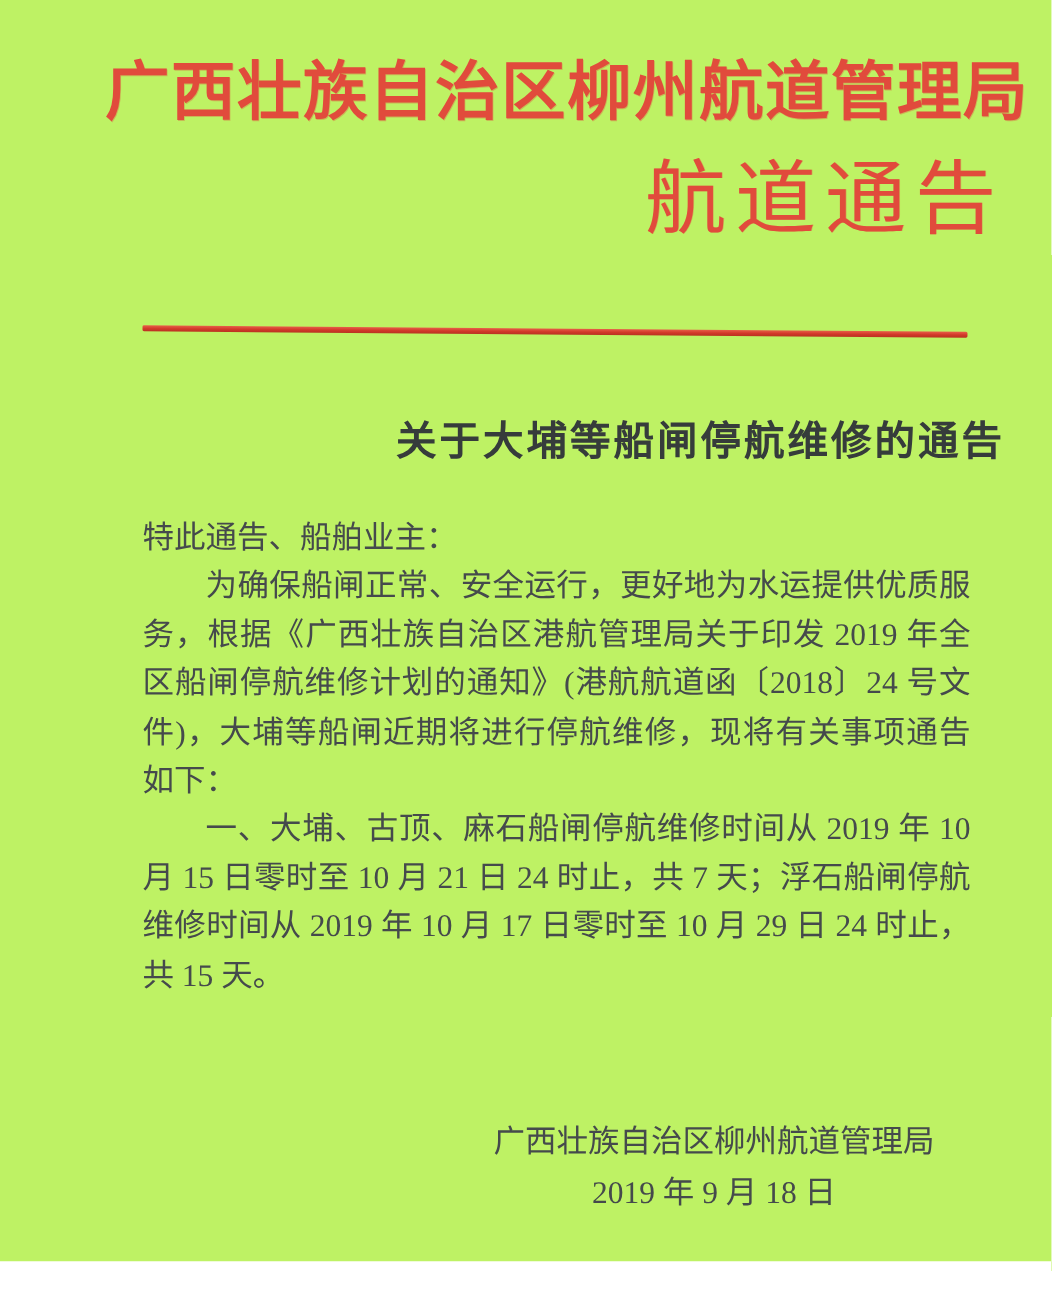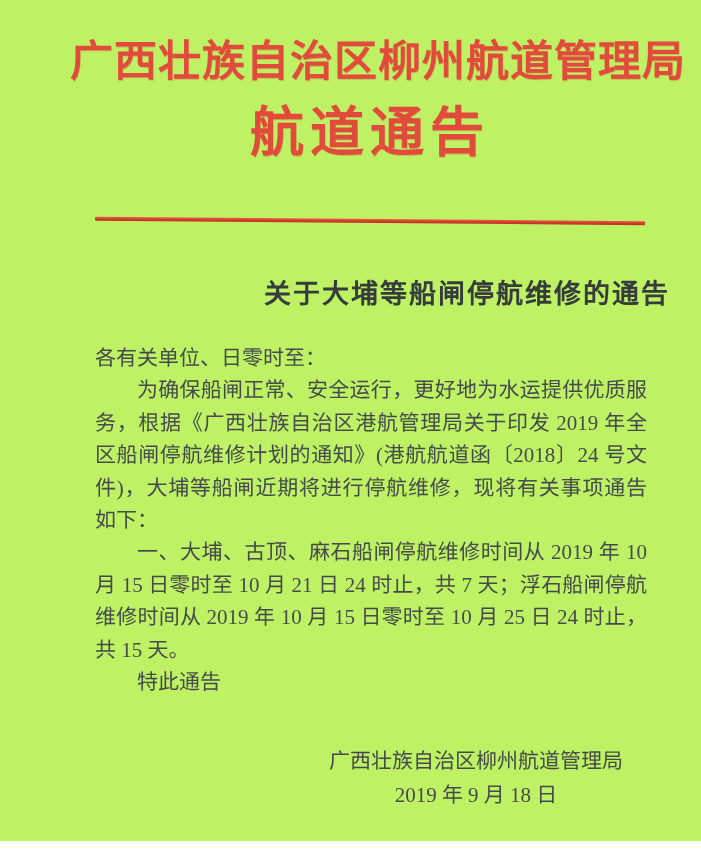--- a/index.html
+++ b/index.html
@@ -32,23 +32,23 @@
     letter-spacing: 1px;
     color: var(--header-red);
     white-space: nowrap;
     text-shadow: 0.5px 0.5px 0 rgba(225,75,60,0.35);
   }
   .doc-type-line {
     position: absolute;
     top: 88px;
     left: 70px;
     width: 600px;
-    text-align: center;
+    text-align: right;
     font-size: 54px;
-    font-weight: bold;
+    font-weight: normal;
     letter-spacing: 6px;
     color: var(--header-red);
     white-space: nowrap;
     text-shadow: 0.5px 0.5px 0 rgba(225,75,60,0.35);
   }
   .doc-number {
     position: absolute;
     top: 190px;
     left: 70px;
     width: 600px;
@@ -111,24 +111,23 @@
   <div class="org-line">广西壮族自治区柳州航道管理局</div>
 
   <div class="doc-type-line">航道通告</div>
 
 
   <div class="red-divider"></div>
 
   <div class="notice-title">关于大埔等船闸停航维修的通告</div>
 
   <div class="body-block">
-    <p>各有关单位、日零时至：</p>
+    <p>特此通告、船舶业主：</p>
     <p class="indent">为确保船闸正常、安全运行，更好地为水运提供优质服务，根据《广西壮族自治区港航管理局关于印发 2019 年全区船闸停航维修计划的通知》(港航航道函〔2018〕24 号文件)，大埔等船闸近期将进行停航维修，现将有关事项通告如下：</p>
-    <p class="indent">一、大埔、古顶、麻石船闸停航维修时间从 2019 年 10 月 15 日零时至 10 月 21 日 24 时止，共 7 天；浮石船闸停航维修时间从 2019 年 10 月 15 日零时至 10 月 25 日 24 时止，共 15 天。</p>
-    <p class="indent">特此通告</p>
+    <p class="indent">一、大埔、古顶、麻石船闸停航维修时间从 2019 年 10 月 15 日零时至 10 月 21 日 24 时止，共 7 天；浮石船闸停航维修时间从 2019 年 10 月 17 日零时至 10 月 29 日 24 时止，共 15 天。</p>
   </div>
 
   <div class="signature-block">
     <div>广西壮族自治区柳州航道管理局</div>
     <div>2019 年 9 月 18 日</div>
   </div>
 
 </div>
 
 </body></html>

